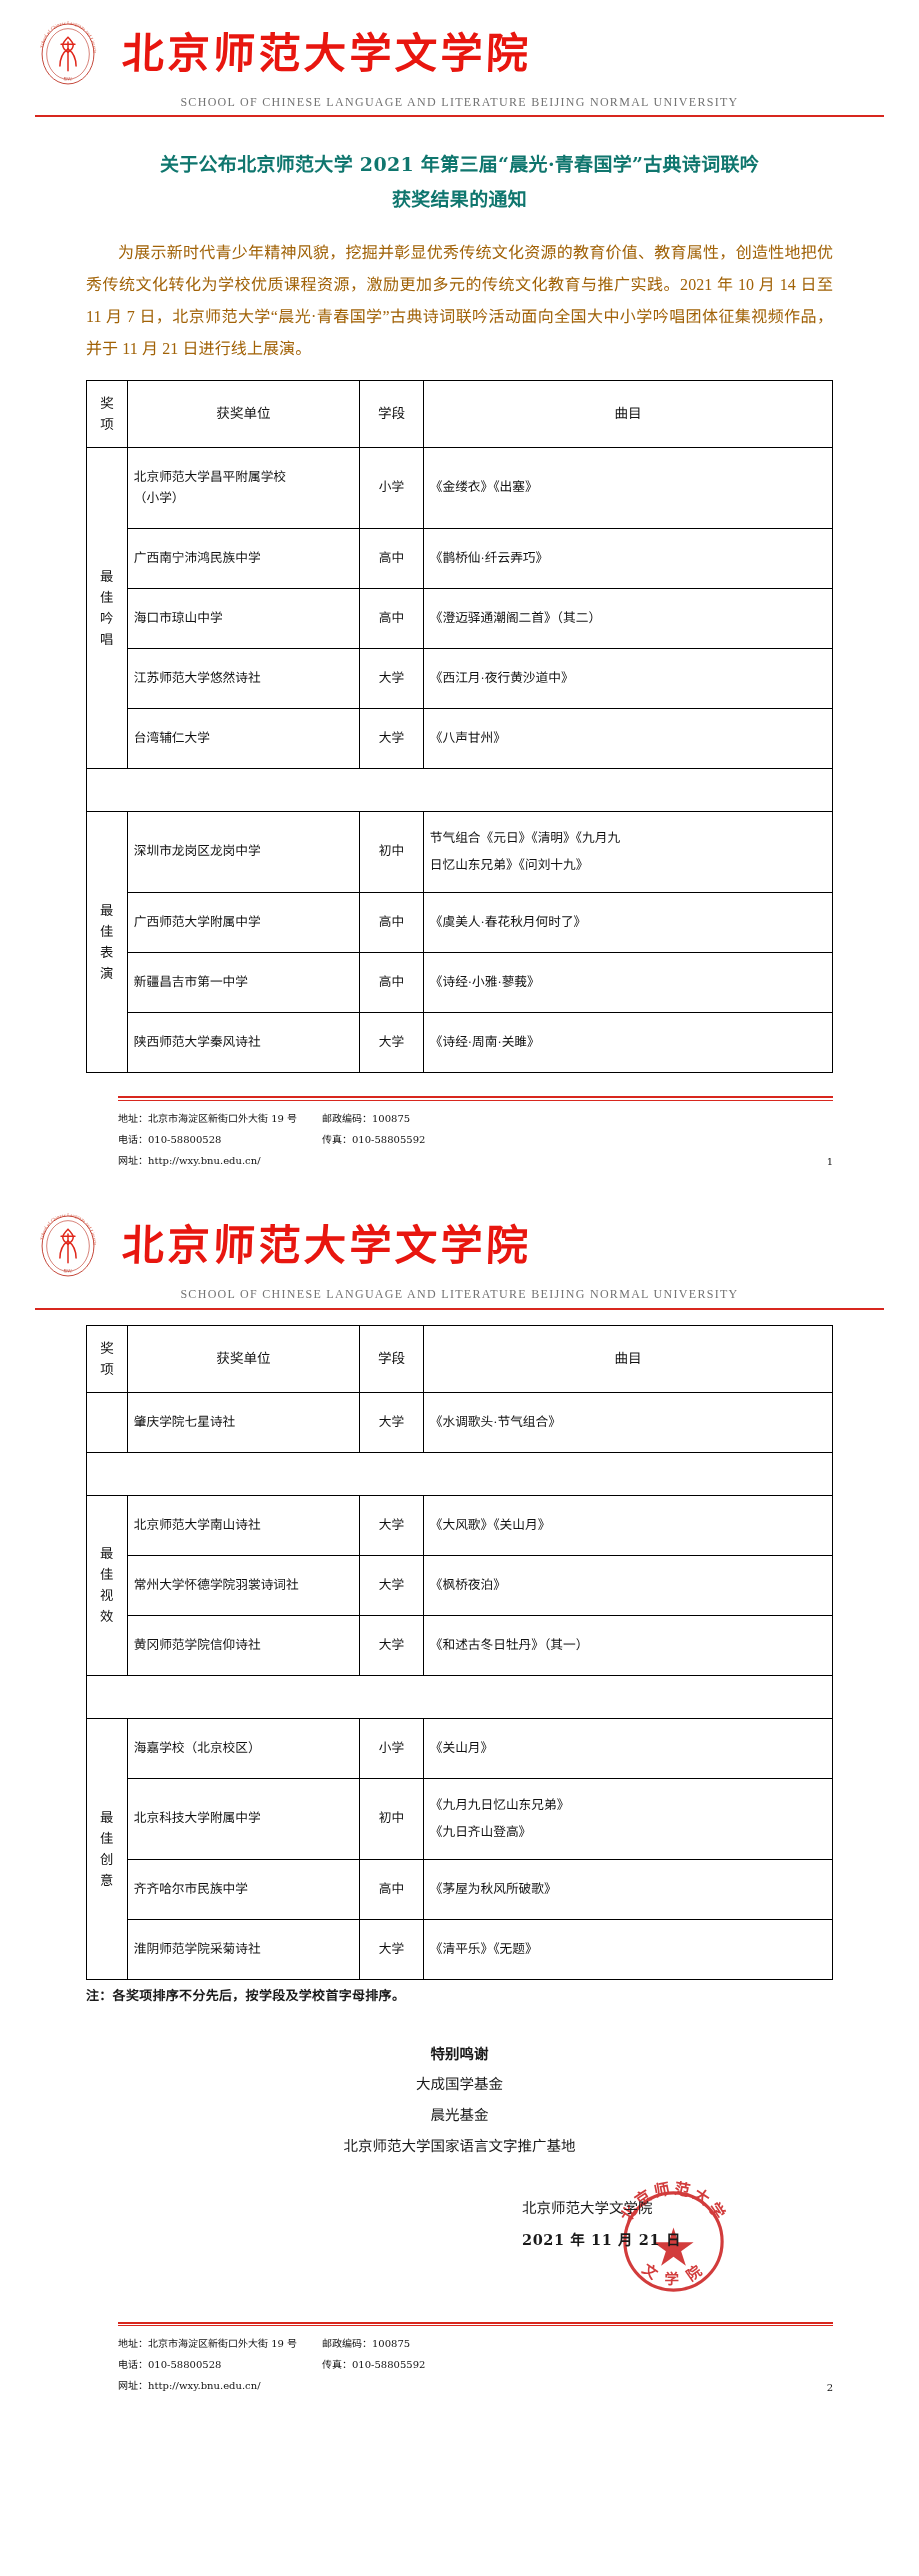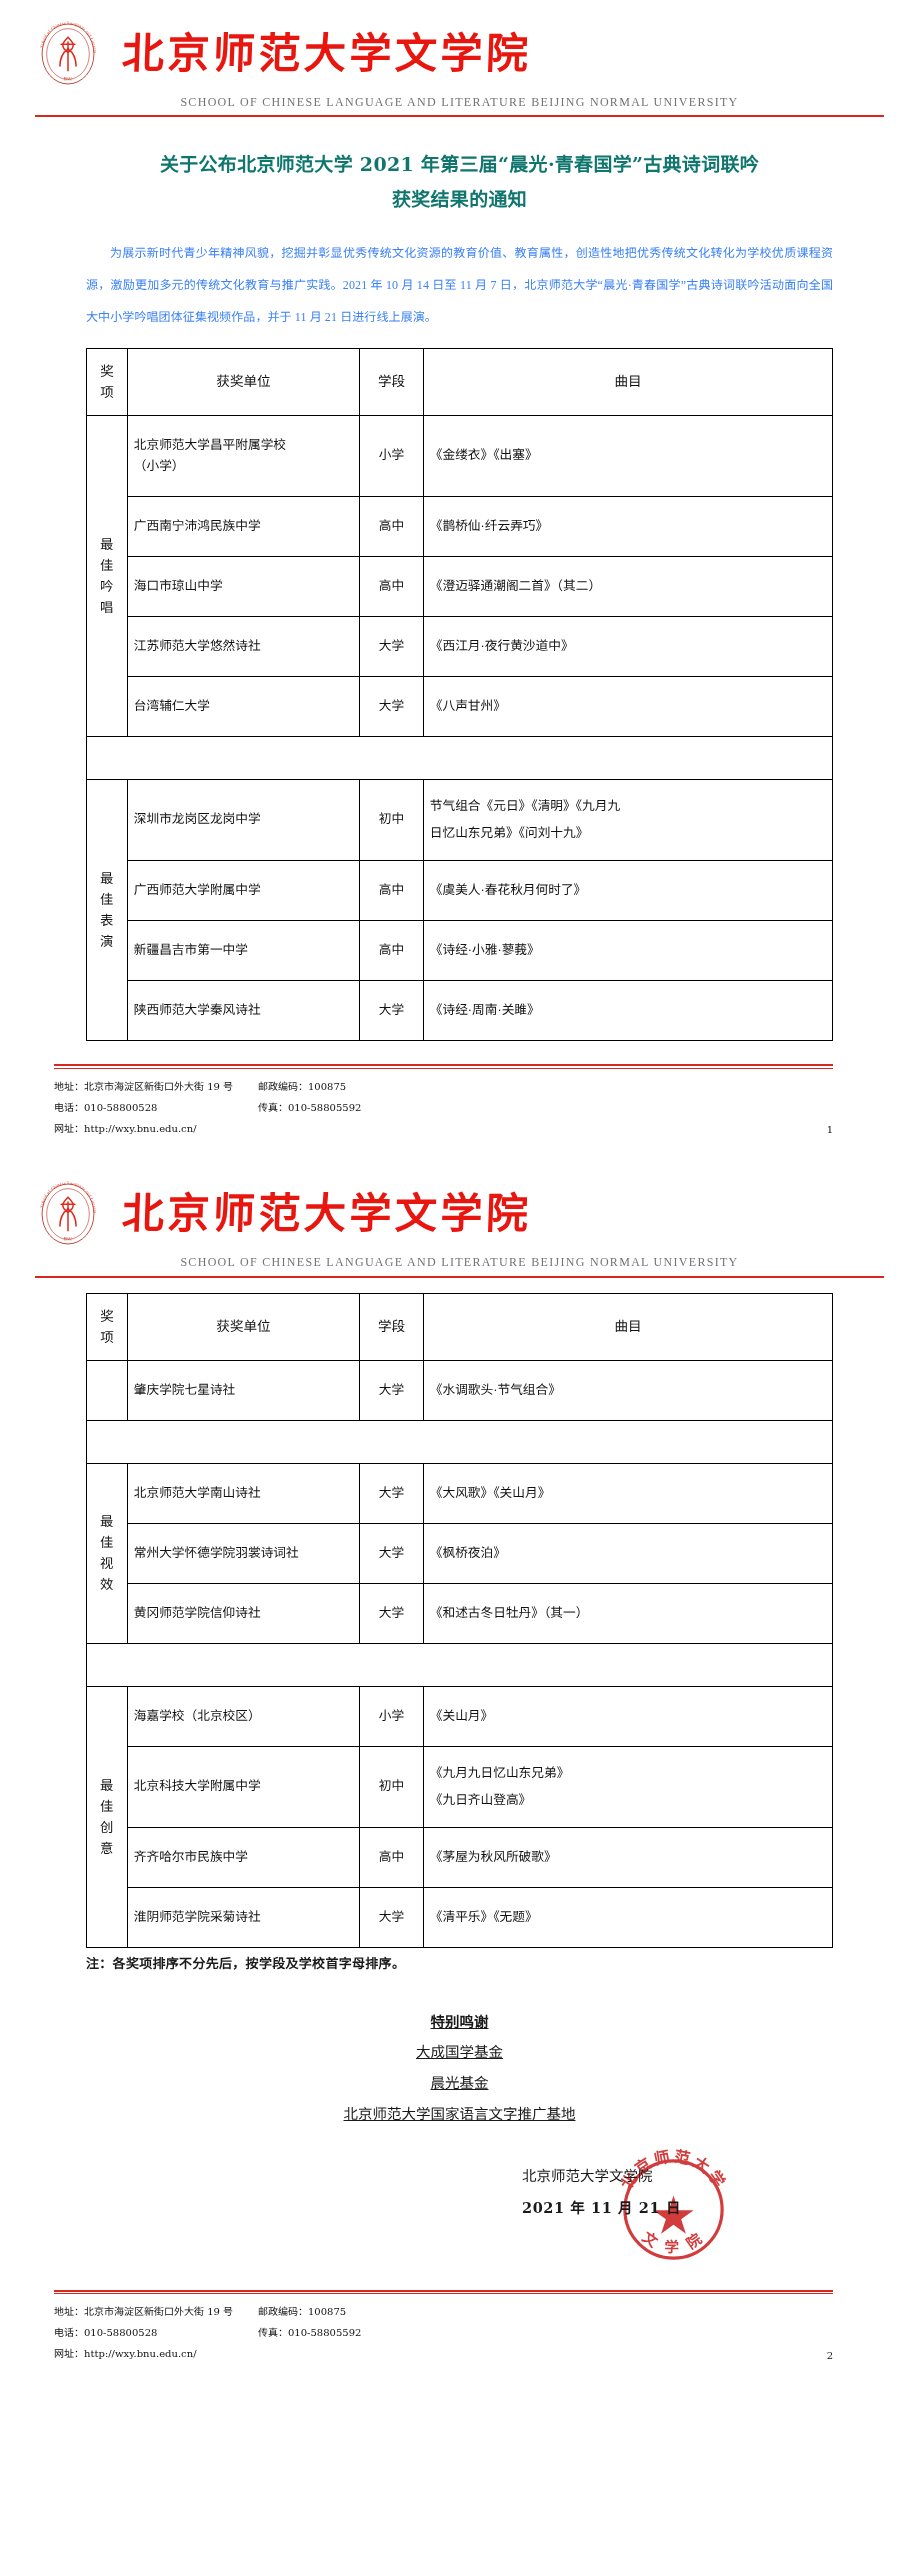--- a/index.html
+++ b/index.html
@@ -63,27 +63,27 @@
     font-size:19px;
     line-height:35px;
     letter-spacing:0.3px;
     margin-top:30px;
     color:#0f766e;
   }
   .doc-title .ln2 { display:block; }
 
   
   .para {
-    font-size:12px;
+    font-size:16px;
     line-height:32px;
     text-align:justify;
     text-justify:inter-ideograph;
     text-indent:2em;
     margin:5.8px 0 0 0;
-    color:#3b82f6;
+    color:#a16207;
     letter-spacing:0.1px;
   }
   .para.first { margin-top:19.7px; }
 
   
   table.awards {
     width:100%;
     border-collapse:collapse;
     margin-top:15px;
     table-layout:fixed;
@@ -128,21 +128,21 @@
 
   .note {
     font-family:"DejaVu Serif","Liberation Serif",serif;
     font-weight:bold;
     font-size:13px;
     margin-top:4.6px;
     letter-spacing:0.3px;
   }
 
   
-  .thanks { text-align:center; margin-top:34px;text-decoration:underline; }
+  .thanks { text-align:center; margin-top:34px; }
   .thanks .title {
     font-family:"DejaVu Serif","Liberation Serif",serif;
     font-weight:bold; font-size:14.5px; line-height:31px;
   }
   .thanks .item { font-size:14.5px; line-height:31px; }
 
   
   .sign-block {
     position:relative;
     margin-top:15px;
@@ -162,21 +162,21 @@
     position:absolute;
     right:97px;
     top:2.3px;
     width:125px;
     height:125px;
     opacity:.88;
   }
   .seal svg { width:125px; height:125px; display:block; }
 
   
-  .page-footer { margin-top:23px; padding:0 86px 0 54px; position:relative; }
+  .page-footer { margin-top:23px; padding:0 86px 0 118px; position:relative; }
   .foot-rule { height:2.3px; background:#d8271e; }
   .foot-rule.thin { height:0.9px; background:#d8271e; margin-top:1.7px; }
   .foot-grid {
     display:flex; margin-top:7px;
     font-family:"DejaVu Serif","Liberation Serif",serif;
     font-size:10px; line-height:21px; color:#111;
   }
   .foot-col-a { width:204px; }
   .foot-col-b { width:243px; }
   .page-num {

